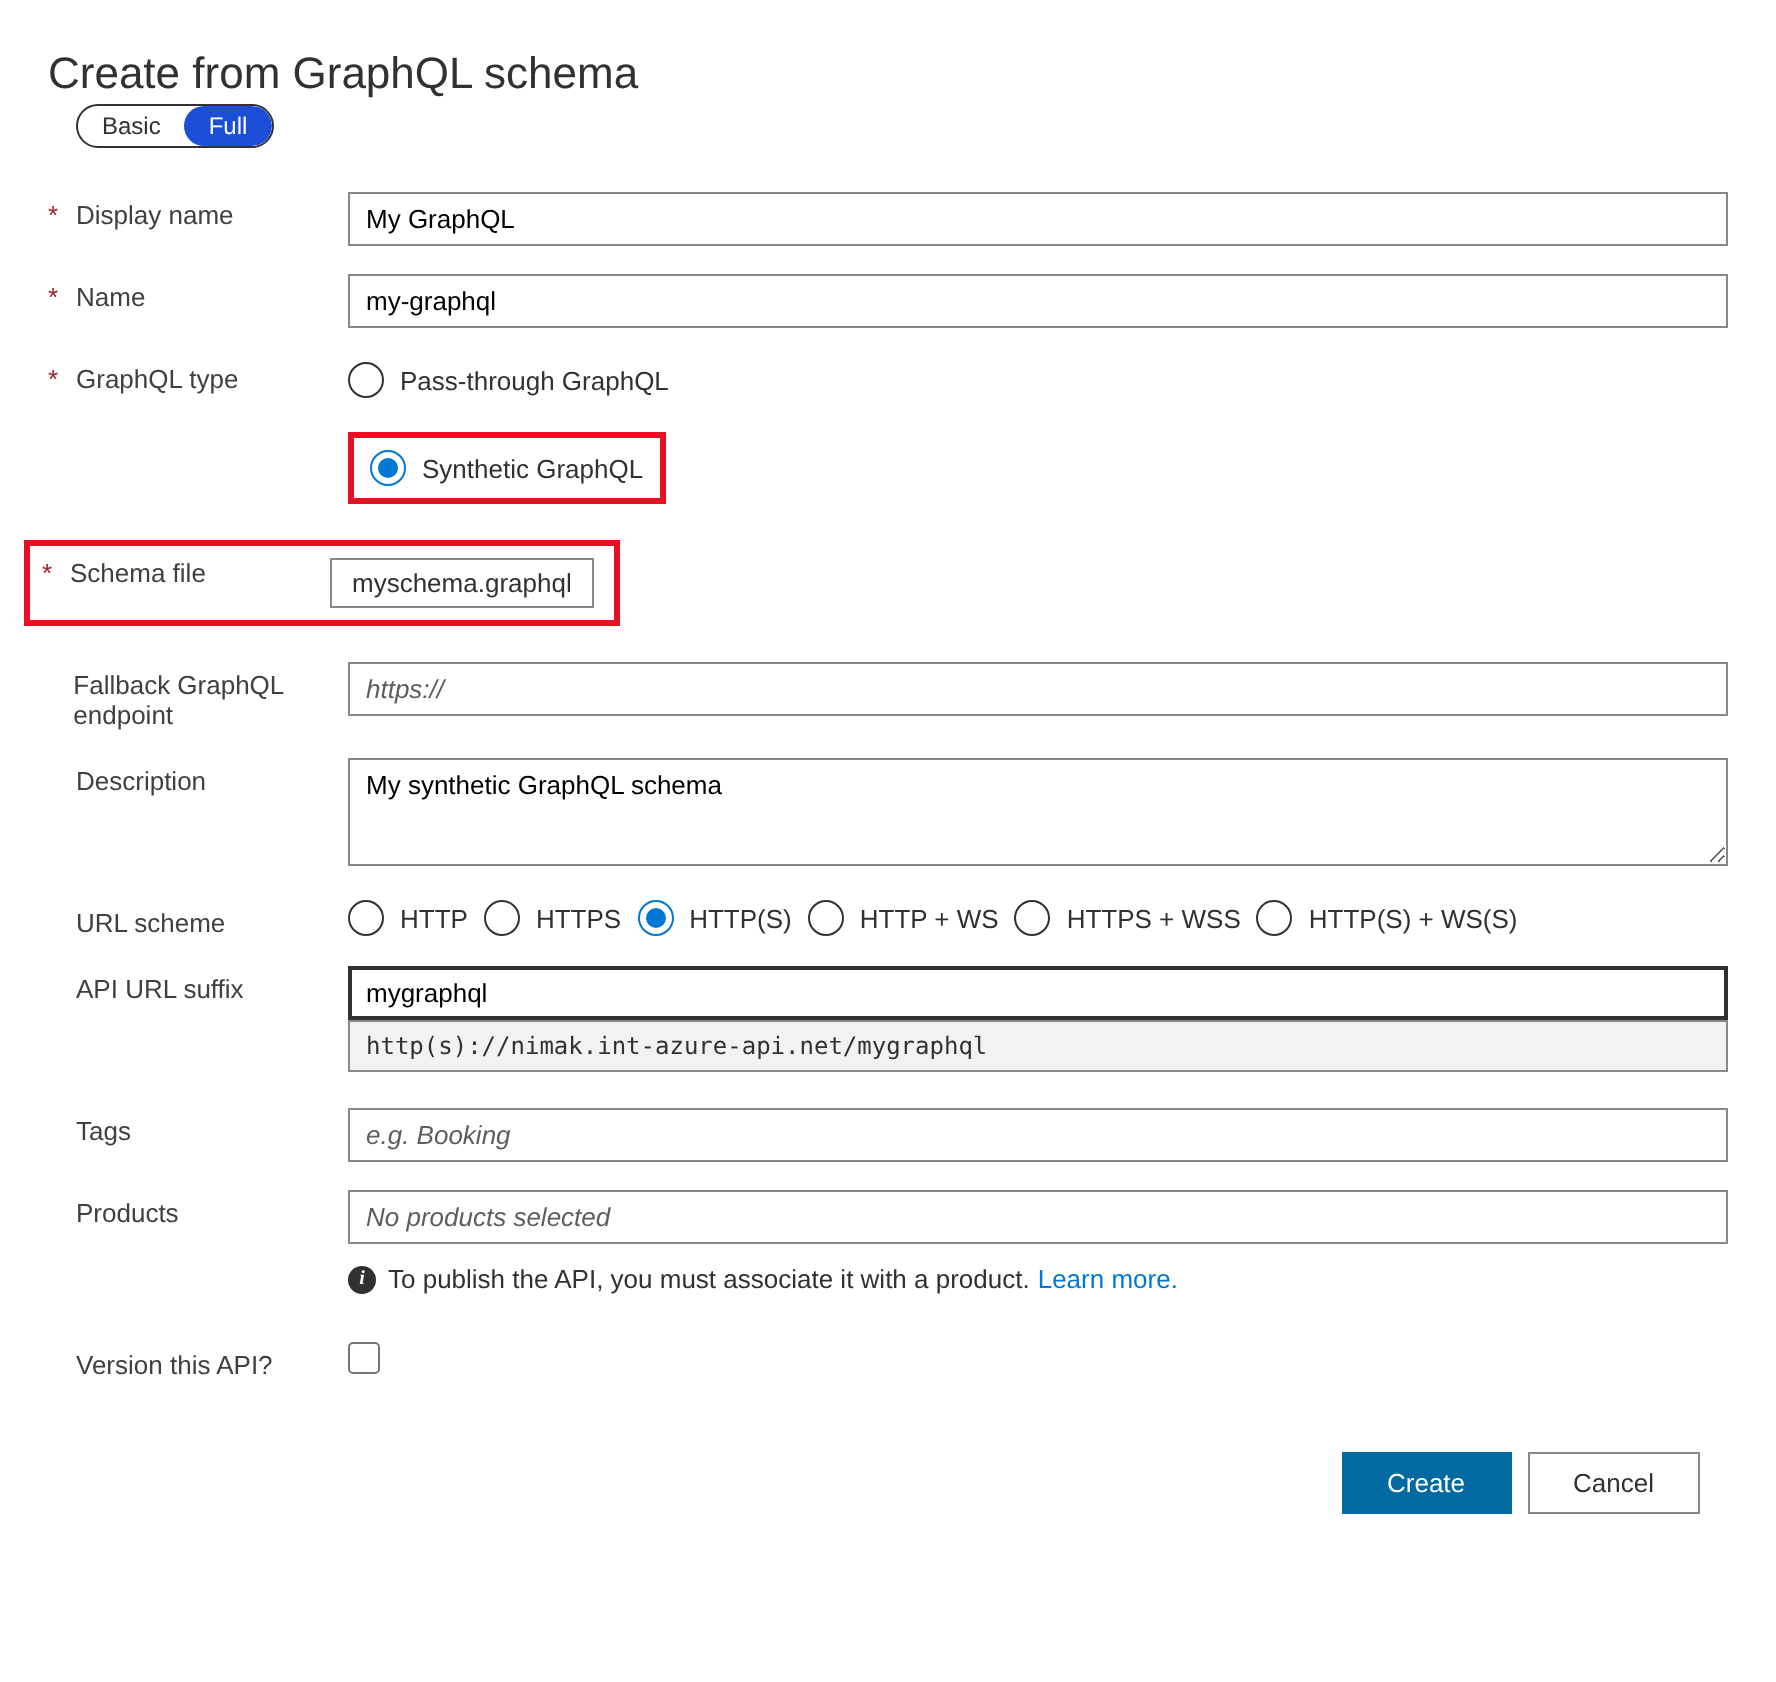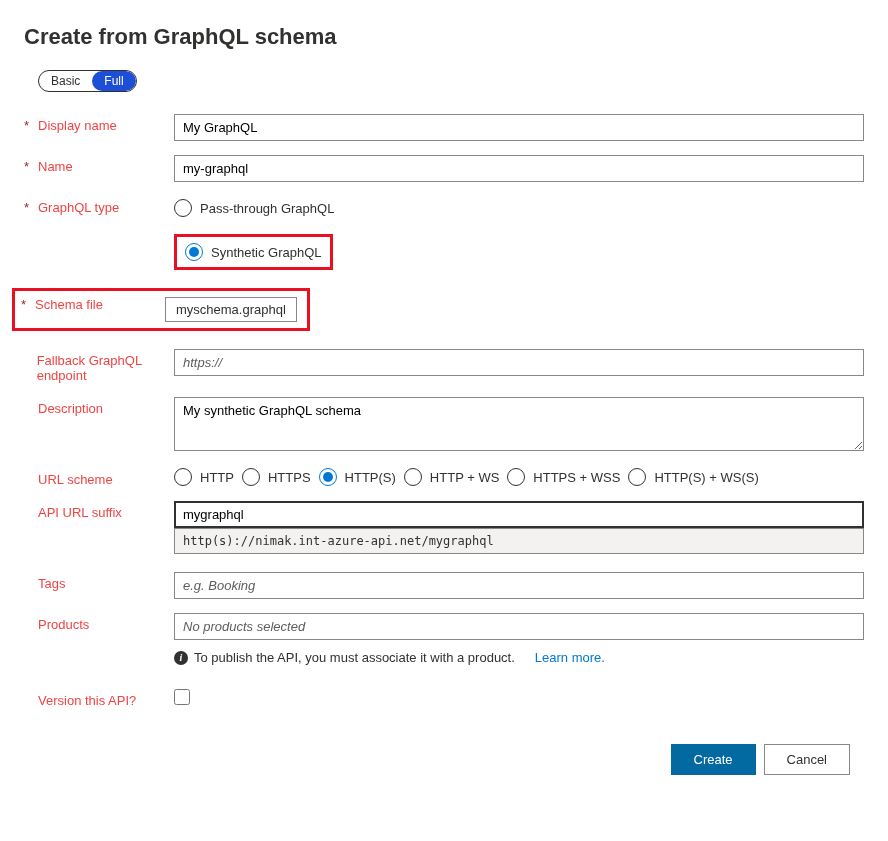--- a/index.html
+++ b/index.html
@@ -1,43 +1,43 @@
 <!DOCTYPE html>
 <html><head>
 <meta charset="utf-8">
 <style>
 * { box-sizing: border-box; margin: 0; padding: 0; }
 body { font-family: "Segoe UI", Arial, sans-serif; color: #323130; background: #fff; padding: 24px; font-size: 13px; width: 888px; }
-.title { font-size: 22px; font-weight: 700; margin-bottom: 20px; color: #323130; }
+.title { font-size: 22px; font-weight: 400; margin-bottom: 2px; color: #323130; }
 .toggle-pill { display: inline-flex; border: 1px solid #323130; border-radius: 12px; overflow: hidden; margin-bottom: 22px; margin-left: 14px; height: 22px; }
 .toggle-opt { padding: 2px 12px; font-size: 12px; cursor: pointer; display: flex; align-items: center; }
 .toggle-opt.active { background: #1d4ed8; color: #fff; border-radius: 10px; }
 .form-row { display: flex; align-items: flex-start; margin-bottom: 14px; }
 .form-label-col { width: 150px; display: flex; align-items: flex-start; padding-top: 4px; }
 .required { color: #a4262c; margin-right: 4px; font-size: 13px; width: 10px; }
-.field-label { font-size: 13px; color: #ef4444; }
+.field-label { font-size: 13px; color: #404040; }
 .form-input-col { flex: 1; max-width: 700px; }
 .text-input { width: 100%; padding: 5px 8px; border: 1px solid #8a8886; font-size: 13px; font-family: inherit; }
 .textarea-input { width: 100%; padding: 5px 8px; border: 1px solid #8a8886; font-size: 13px; font-family: inherit; height: 54px; resize: vertical; }
 .italic-ph::placeholder { font-style: italic; color: #605e5c; }
 .radio-row { display: flex; align-items: center; padding: 3px 0; }
 .radio-btn { -webkit-appearance: none; appearance: none; width: 18px; height: 18px; border: 1px solid #323130; border-radius: 50%; margin-right: 8px; position: relative; cursor: pointer; background: #fff; }
 .radio-btn:checked { border-color: #0078d4; }
 .radio-btn:checked::after { content: ""; position: absolute; width: 10px; height: 10px; background: #0078d4; border-radius: 50%; top: 3px; left: 3px; }
 .radio-label { font-size: 13px; }
 .highlight-box { border: 3px solid #e81123; padding: 6px 8px; display: inline-flex; align-items: center; }
 .highlight-row { border: 3px solid #e81123; padding: 6px 10px 6px 6px; display: inline-flex; align-items: flex-start; }
 .schema-file-btn { border: 1px solid #8a8886; padding: 4px 10px; font-size: 13px; background: #fff; }
 .url-scheme-row { display: flex; flex-wrap: wrap; gap: 8px; align-items: center; }
 .url-scheme-opt { display: flex; align-items: center; white-space: nowrap; }
 .section-label-small { font-size: 12px; color: #323130; margin-top: 8px; margin-bottom: 4px; display: block; }
 .readonly-box { width: 100%; padding: 5px 8px; border: 1px solid #8a8886; background: #f3f2f1; font-family: "Consolas", monospace; font-size: 12px; color: #323130; }
 .info-line { display: flex; align-items: center; margin-top: 10px; font-size: 13px; }
 .info-icon { width: 14px; height: 14px; border-radius: 50%; background: #323130; color: #fff; display: inline-flex; align-items: center; justify-content: center; font-size: 10px; font-weight: bold; margin-right: 6px; font-style: italic; font-family: Georgia, serif; }
-.learn-link { color: #0078d4; margin-left: 20px; cursor: pointer; }
+.learn-link { color: #0078d4; margin-left: 4px; cursor: pointer; }
 .checkbox { width: 16px; height: 16px; border: 1px solid #323130; cursor: pointer; }
 .btn-row { display: flex; justify-content: flex-end; gap: 8px; margin-top: 36px; padding-right: 14px; }
 .btn { padding: 7px 22px; font-size: 13px; cursor: pointer; border: 1px solid transparent; }
 .btn-primary { background: #0369a1; color: #fff; }
 .btn-secondary { background: #fff; color: #323130; border: 1px solid #8a8886; }
 .focused-input { outline: 2px solid #323130; outline-offset: -2px; }
 </style>
 </head>
 <body>
 

